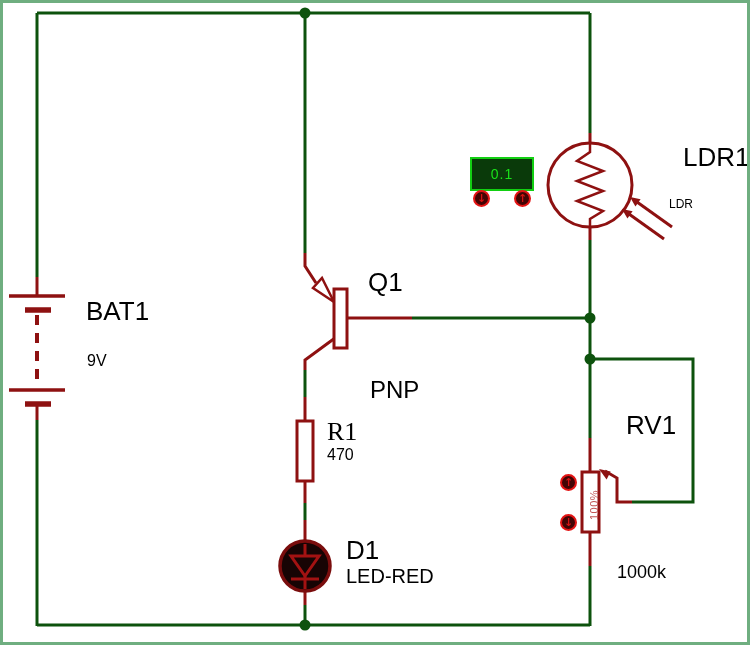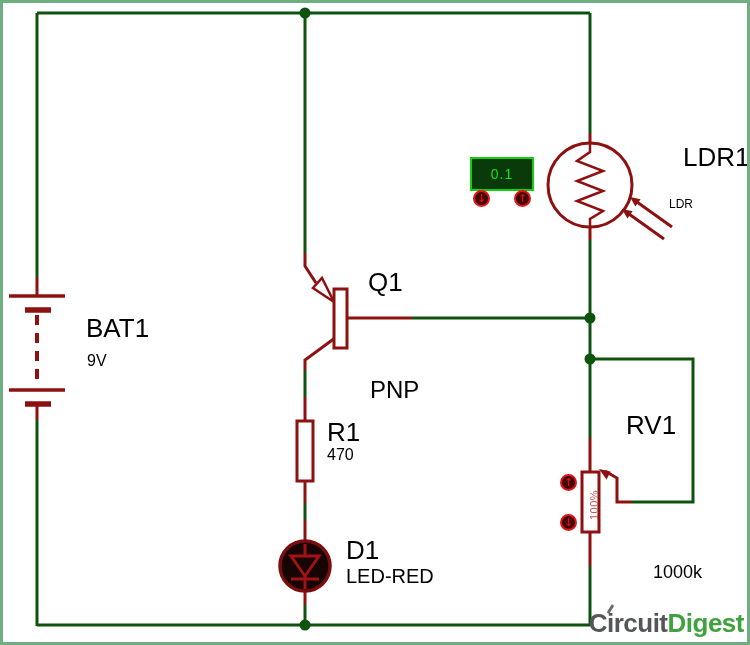--- a/index.html
+++ b/index.html
@@ -125,53 +125,50 @@
       <path d="M664 239 L629 214" stroke="#8e1111" stroke-width="3"></path>
       <polygon points="622,209 632.6,211.2 627.4,218.6" fill="#8e1111"></polygon>
     </g>
 
     <g>
       <rect x="582" y="472" width="17" height="60" fill="#ffffff" stroke="#8e1111" stroke-width="3"></rect>
       <polygon points="599,469 610.6,471.6 606.6,479.4" fill="#8e1111"></polygon>
     </g>
   </svg>
 
-  <div class="lbl ref" style="left:83px;top:312px;">BAT1</div>
+  <div class="lbl ref" style="left:83px;top:295px;">BAT1</div>
   <div class="lbl val" style="left:84px;top:323px;font-size:16px;margin-top:27px;">9V</div>
 
   <div class="lbl ref" style="left:365px;top:222px;margin-top:44px;">Q1</div>
   <div class="lbl val" style="left:367px;top:375px;font-size:24px;">PNP</div>
 
-  <div class="lbl ref" style="left:324px;top:416px;">R1</div>
+  <div class="lbl ref" style="left:324px;top:416px;font-family:Liberation Serif, serif;">R1</div>
   <div class="lbl val" style="left:324px;top:444px;font-size:16px;">470</div>
 
   <div class="lbl ref" style="left:343px;top:534px;text-align:right;">D1</div>
   <div class="lbl val" style="left:343px;top:563px;font-size:20px;">LED-RED</div>
 
   <div class="lbl ref" style="left:680px;top:141px;">LDR1</div>
   <div class="lbl val" style="left:666px;top:179px;font-size:12px;margin-top:16px;">LDR</div>
 
   <div class="lbl ref" style="left:613px;top:409px;margin-left:10px;">RV1</div>
-  <div class="lbl val" style="left:614px;top:560px;font-size:18px;margin-left:36px;">1000k</div>
+  <div class="lbl val" style="left:614px;top:560px;font-size:18px;">1000k</div>
 
   <div class="display">
     <span>0.1</span>
   </div>
   <button class="round-btn" style="left:470px;top:187px;">
     <span>↓</span>
   </button>
   <button class="round-btn" style="left:511px;top:187px;">
     <span>↑</span>
   </button>
 
   <button class="round-btn" style="left:557px;top:471px;">
     <span>↑</span>
   </button>
   <button class="round-btn" style="left:557px;top:511px;">
     <span>↓</span>
   </button>
   <div class="pot-percent">100%</div>
 
-  <div class="logo">
-    <span class="part1"><span>Circuit</span><span class="accent"></span></span><span class="part2">Digest</span>
-  </div>
 
 </div>
 
 </body></html>

